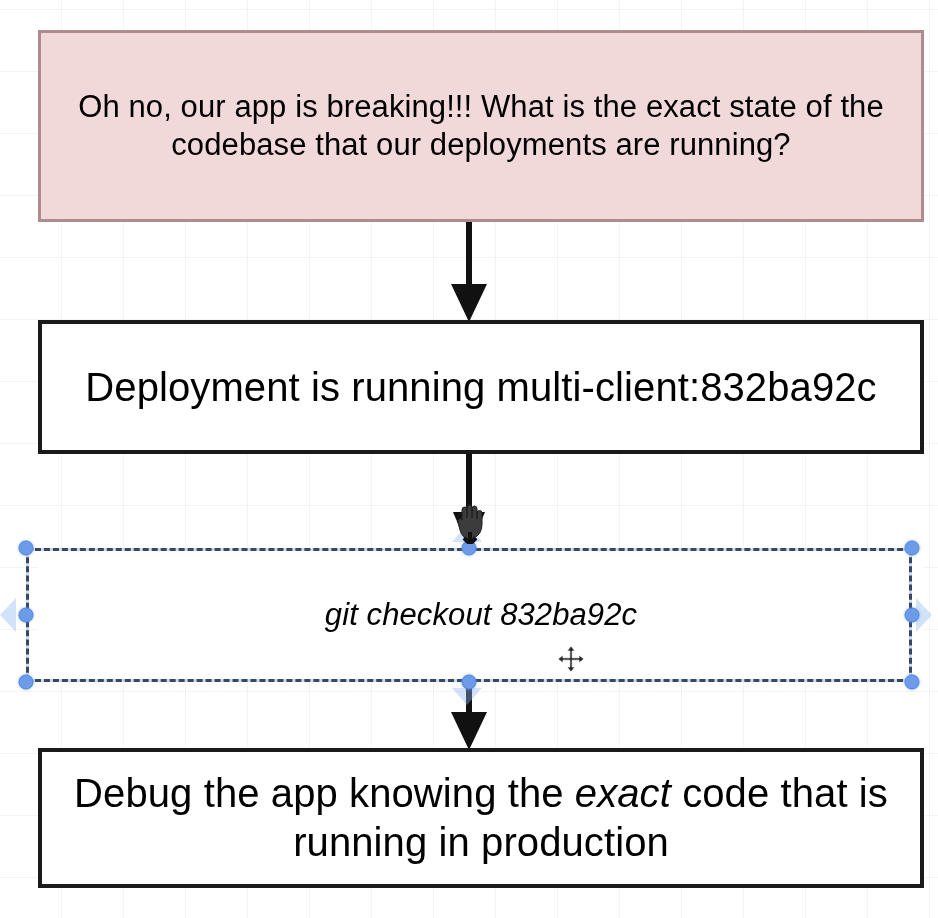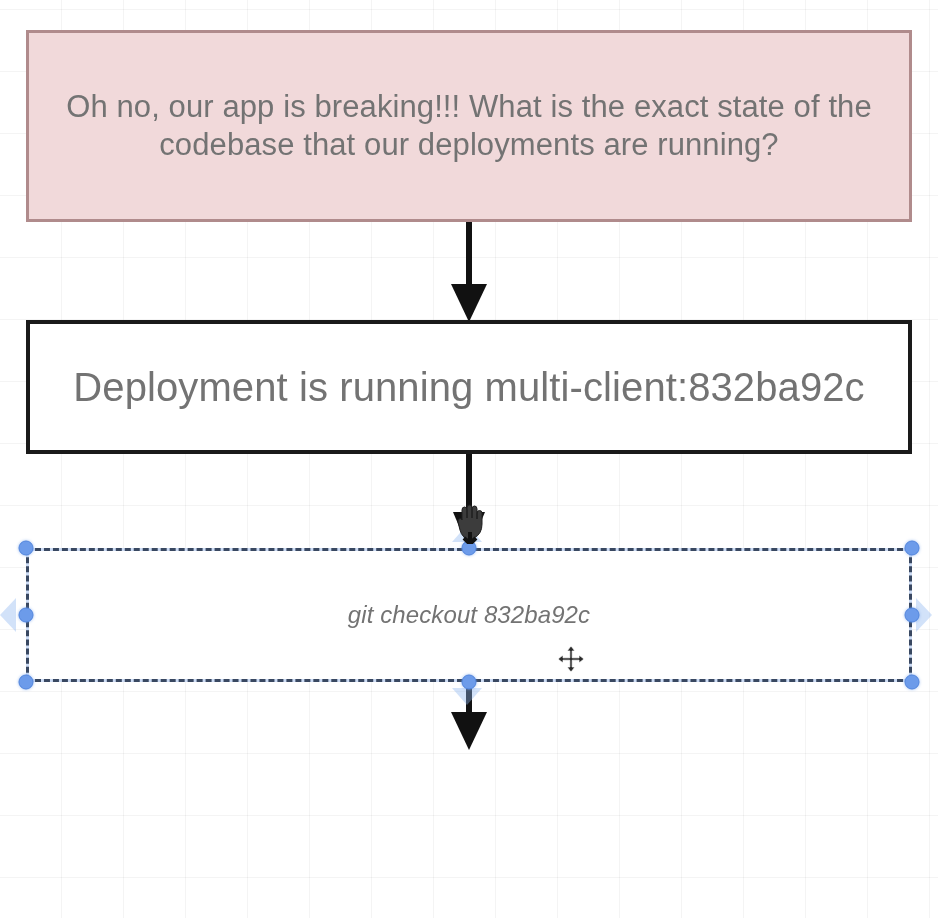--- a/index.html
+++ b/index.html
@@ -27,22 +27,23 @@
 
   
   .node {
     position: absolute;
     box-sizing: border-box;
     display: flex;
     align-items: center;
     justify-content: center;
     text-align: center;
     line-height: 1.22;
-    color: #737373;
+    color: #000000;
     letter-spacing: 0.1px;
+    margin-left: 12px;
   }
 
   .node-text {
     display: block;
     width: 100%;
     padding: 0 10px;
     box-sizing: border-box;
   }
 
   
@@ -77,21 +78,21 @@
     height: 140px;
   }
 
   
   #node-checkout {
     left: 26px;
     top: 548px;
     width: 886px;
     height: 134px;
     background: #ffffff;
-    font-size: 24px;
+    font-size: 31px;
     font-style: italic;
   }
 
   
   .selection-outline {
     position: absolute;
     left: 26px;
     top: 548px;
     width: 886px;
     height: 134px;
@@ -216,20 +217,23 @@
 
   <div class="handle" style="left:26px;  top:548px;"></div>
   <div class="handle" style="left:469px; top:548px;"></div>
   <div class="handle" style="left:912px; top:548px;"></div>
   <div class="handle" style="left:26px;  top:615px;"></div>
   <div class="handle" style="left:912px; top:615px;"></div>
   <div class="handle" style="left:26px;  top:682px;"></div>
   <div class="handle" style="left:469px; top:682px;"></div>
   <div class="handle" style="left:912px; top:682px;"></div>
 
+  <div class="node node-plain" id="node-debug">
+    <span class="node-text"><span>Debug the app knowing the </span><span class="ital">exact</span><span> code that is running in production</span></span>
+  </div>
 
   <svg class="cursor" style="left:450px; top:498px; width:40px; height:46px;" viewBox="0 0 40 46">
     <g fill="#3c3c3c" stroke="#1e1e1e" stroke-width="1">
       <path d="M12 22 L12 12 Q12 9 14.5 9 Q17 9 17 12 L17 20
                L17 10 Q17 7 19.5 7 Q22 7 22 10 L22 20
                L22 11 Q22 8 24.5 8 Q27 8 27 11 L27 21
                L27 15 Q27 12.5 29.5 12.5 Q32 12.5 32 15 L32 26
                Q32 36 24 40 L20 42 Q12 40 10 32 L8 24
                Q7.5 21 10 20.5 Q12 20.2 12 22 Z"></path>
     </g>

